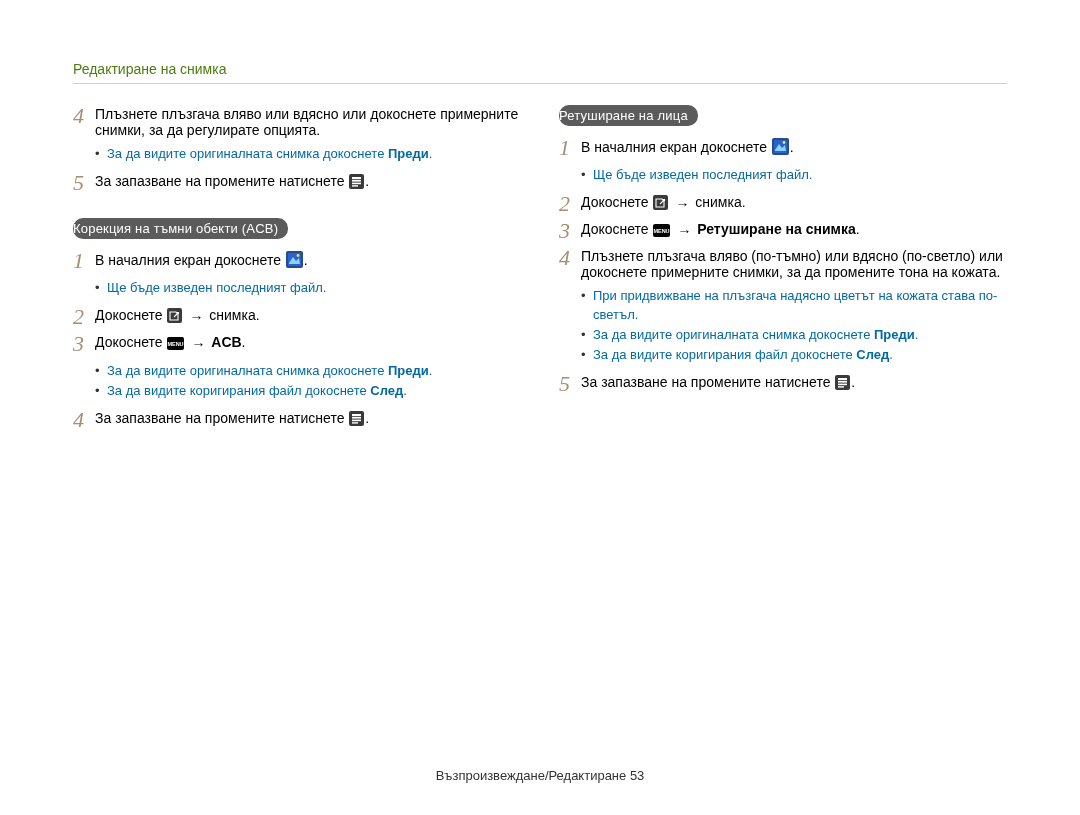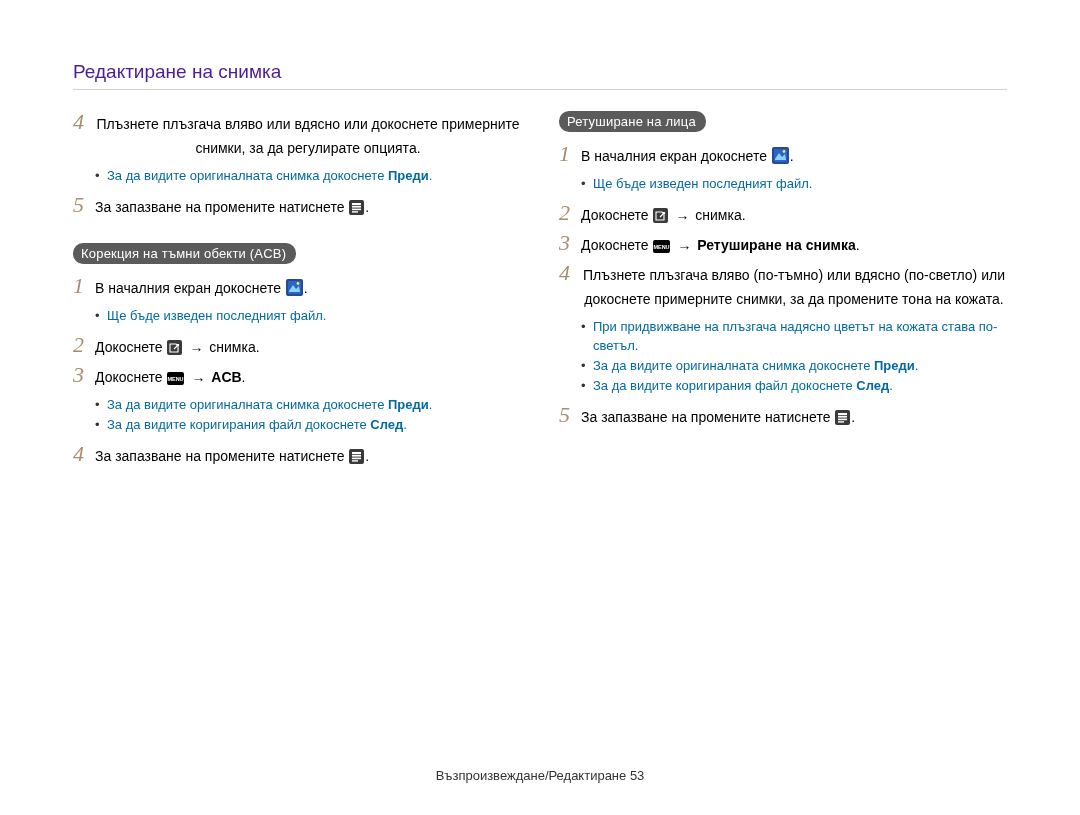--- a/index.html
+++ b/index.html
@@ -5,22 +5,22 @@
     * { box-sizing: border-box; margin: 0; padding: 0; }
     html, body { background: #fff; }
     body { font-family: Arial, "Helvetica Neue", Helvetica, sans-serif; color: #111; }
     .page {
       width: 1080px;
       height: 815px;
       padding: 61px 73px 20px 73px;
       position: relative;
     }
     .header-title {
-      color: #4c1d95;
-      font-size: 19px;
+      color: #4d7c0f;
+      font-size: 14px;
       margin-bottom: 6px;
       font-weight: 400;
     }
     .header-rule {
       border: none;
       border-top: 1px solid #cfcfcf;
       margin-bottom: 22px;
     }
     .columns { display: flex; gap: 38px; }
     .col { flex: 1 1 0; }
@@ -35,30 +35,29 @@
       color: #a88d6f;
       font-size: 22px;
       line-height: 22px;
       width: 22px;
       text-align: left;
       flex: 0 0 22px;
       margin-top: -1px;
     }
     .step-body {
       font-size: 14px;
-      line-height: 24px;
+      line-height: 16px;
       color: #000;
-      text-align: center;
     }
     .section-pill {
       display: inline-block;
       background: #5b5b5b;
       color: #fff;
       border-radius: 10px;
-      padding: 3px 10px 3px 8px;
+      padding: 3px 10px 3px 0;
       font-size: 13px;
       margin: 18px 0 12px 0;
       letter-spacing: 0.2px;
     }
     .bullets {
       list-style: none;
       padding-left: 22px;
       margin: 4px 0 10px 0;
     }
     .bullets li {

